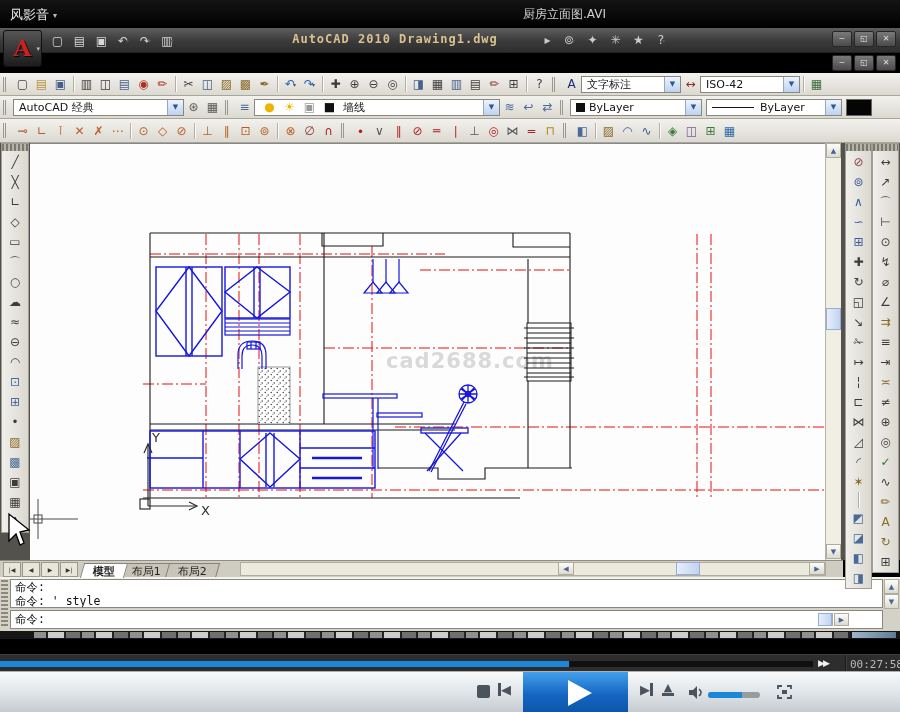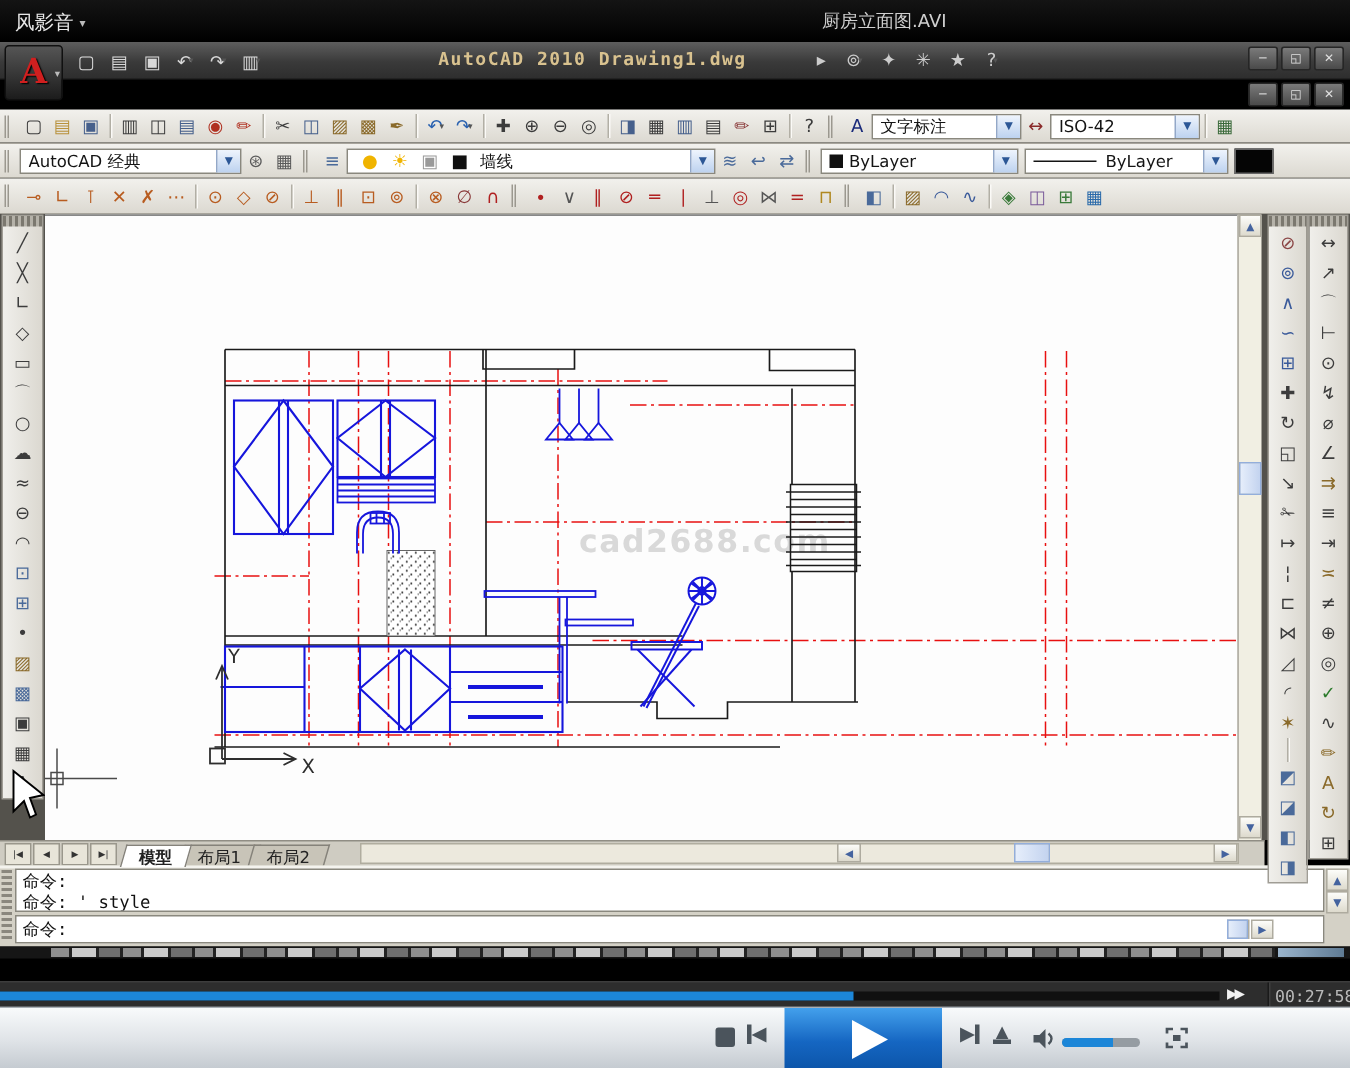--- a/index.html
+++ b/index.html
@@ -3,21 +3,21 @@
 <meta charset="utf-8">
 <style>
   html,body{margin:0;padding:0;background:#000;}
   #stage{position:relative;width:900px;height:712px;background:#000;overflow:hidden;
          font-family:"DejaVu Sans","Liberation Sans",sans-serif;cursor:default;}
   .abs{position:absolute;}
   
   .ptop{left:0;top:0;width:900px;height:28px;background:linear-gradient(#141414,#000);}
   .pmenu{left:4px;top:4px;color:#e8e8e8;font-size:13px;display:flex;align-items:center;gap:4px;padding:2px 6px;}
   .pmenu .carat{font-size:8px;color:#bbb;}
-  .ptitle{left:548px;top:6px;color:#cfcfcf;font-size:12px;}
+  .ptitle{left:523px;top:6px;color:#cfcfcf;font-size:12px;}
   
   .titlebar{left:0;top:28px;width:900px;height:24px;background:linear-gradient(#5e5e5e,#3a3a3a 55%,#2e2e2e);border-bottom:1px solid #222;}
   .alogo{left:3px;top:30px;width:37px;height:35px;z-index:6;background:linear-gradient(#555,#1c1c1c);
          border:1px solid #101010;border-radius:3px;color:#d01f1f;font-weight:bold;font-size:23px;text-align:center;line-height:33px;
          font-family:"DejaVu Serif","Liberation Serif",serif;text-shadow:1px 1px 1px #000;}
   .alogo .carat{position:absolute;right:1px;bottom:1px;font-size:7px;color:#bbb;text-shadow:none;}
   .qat{left:48px;top:31px;display:flex;align-items:center;gap:3px;}
   .qat .ticon .g{color:#d8d8d8;}
   .wtitle{left:0;top:32px;width:790px;text-align:center;color:#d9c28f;font-size:12px;font-weight:bold;letter-spacing:1px;
           font-family:"DejaVu Sans Mono","Liberation Mono",monospace;}
@@ -324,21 +324,21 @@
     <span class="tsep"></span>
     <span style="display:flex">
         <span class="ticon">
           <span class="g" style="color: rgb(58, 106, 58);">▦</span>
         </span>
       </span>
   </div>
 
   <div class="abs tbrow row2">
     <span class="grip"></span>
-    <span class="combo" style="width:148px">
+    <span class="combo" style="width:171px">
       <span class="lbl">AutoCAD 经典</span>
       <span class="dbtn">▼</span>
     </span>
     <span style="display:flex">
         <span class="ticon">
           <span class="g" style="color: rgb(90, 90, 90);">⊛</span>
         </span>
         <span class="ticon">
           <span class="g" style="color: rgb(90, 90, 90);">▦</span>
         </span>

